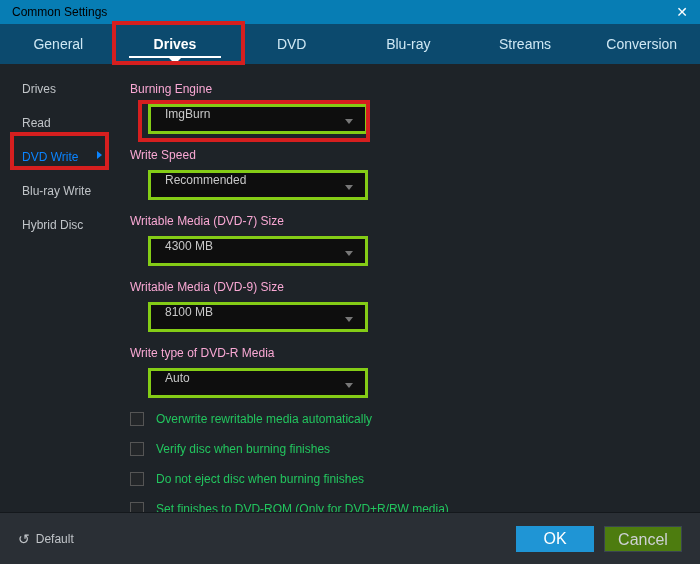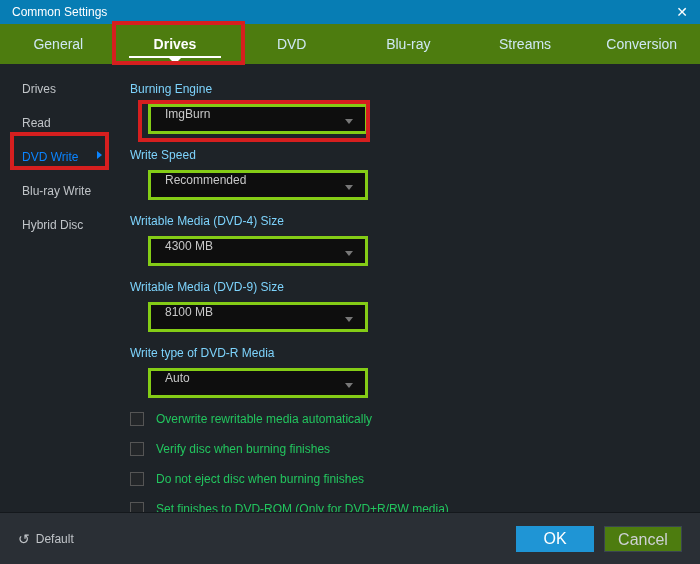--- a/index.html
+++ b/index.html
@@ -1,31 +1,31 @@
 <!DOCTYPE html>
 <html><head>
 <meta charset="utf-8">
 <style>
 *{box-sizing:border-box;margin:0;padding:0;font-family:"Segoe UI",Arial,sans-serif;}
 body{background:#1e2328;color:#b0b4b8;font-size:12px;width:700px;height:564px;overflow:hidden;}
 .header{background:#077db4;height:24px;display:flex;align-items:center;padding:0 12px;position:relative;}
-.header .title{color:#ffffff;font-size:12px;}
+.header .title{color:#000000;font-size:12px;}
 .header .close{position:absolute;right:12px;top:4px;color:#fff;font-size:14px;cursor:pointer;}
-.tabbar{background:#4d7c0f;height:40px;display:flex;}
+.tabbar{background:#0c4a6e;height:40px;display:flex;}
 .tab{flex:1;text-align:center;color:#cfe8f4;font-size:14px;height:40px;line-height:40px;cursor:pointer;}
 .tab.active{color:#fff;font-weight:600;position:relative;}
 .tab.active::after{content:"";position:absolute;left:12px;right:12px;bottom:6px;height:2px;background:#fff;}
 .tab.active::before{content:"";position:absolute;left:50%;transform:translateX(-50%);bottom:0;width:0;height:0;border-left:6px solid transparent;border-right:6px solid transparent;border-top:6px solid #fff;}
 .body{display:flex;height:calc(564px - 24px - 40px - 52px);}
 .sidebar{width:112px;background:#1e2328;padding-top:8px;}
 .side-item{height:34px;line-height:34px;padding-left:22px;color:#c0c4c8;font-size:12px;cursor:pointer;position:relative;}
 .side-item.active{color:#0a84ff;}
 .side-item.active .arrow{position:absolute;right:10px;top:11px;width:0;height:0;border-top:4px solid transparent;border-bottom:4px solid transparent;border-left:5px solid #0a84ff;}
 .content{flex:1;padding:18px 8px 8px 18px;overflow:hidden;}
-.label{color:#7dd3fc;font-size:12px;margin-bottom:8px;}
+.label{color:#f9a8d4;font-size:12px;margin-bottom:8px;}
 .field{margin-bottom:14px;}
 .select{background:#0e0e0e;border:3px solid #84cc16;height:30px;width:220px;display:flex;align-items:flex-start;padding:0 14px;position:relative;margin-left:18px;cursor:pointer;}
 .select .value{color:#c8c8c8;font-size:12px;}
 .select .caret{position:absolute;right:12px;top:12px;width:0;height:0;border-left:4px solid transparent;border-right:4px solid transparent;border-top:5px solid #777;}
 .checkrow{display:flex;align-items:center;margin-bottom:16px;}
 .checkbox{width:14px;height:14px;border:1px solid #555;background:#232629;margin-right:12px;cursor:pointer;}
 .checktext{color:#22c55e;font-size:12px;}
 .footer{height:52px;background:#2a2f35;border-top:1px solid #14181c;display:flex;align-items:center;padding:0 18px;}
 .default{display:flex;align-items:center;color:#c0c4c8;font-size:12px;cursor:pointer;}
 .default .icon{margin-right:6px;font-size:14px;}
@@ -82,21 +82,21 @@
     <div class="redbox" style="left:26px;top:36px;width:232px;height:42px;"></div>
 
     <div class="field">
       <div class="label">Write Speed</div>
       <div class="select">
         <span class="value">Recommended</span>
         <span class="caret"></span>
       </div>
     </div>
     <div class="field">
-      <div class="label">Writable Media (DVD-4) Size</div>
+      <div class="label">Writable Media (DVD-7) Size</div>
       <div class="select">
         <span class="value">4300 MB</span>
         <span class="caret"></span>
       </div>
     </div>
     <div class="field">
       <div class="label">Writable Media (DVD-9) Size</div>
       <div class="select">
         <span class="value">8100 MB</span>
         <span class="caret"></span>

